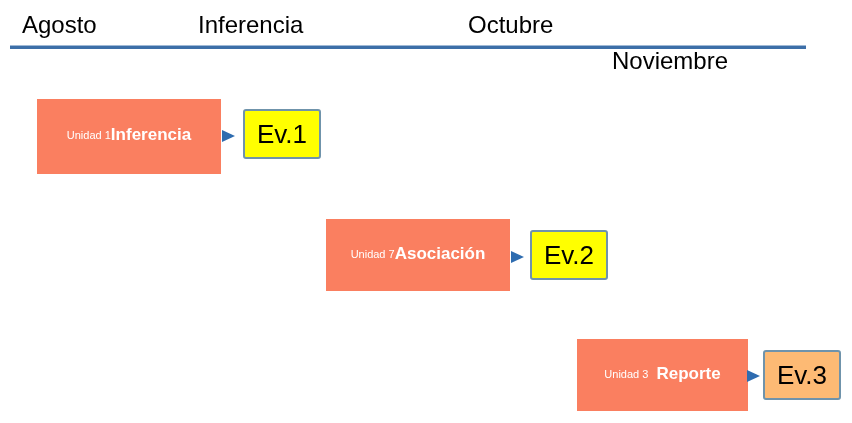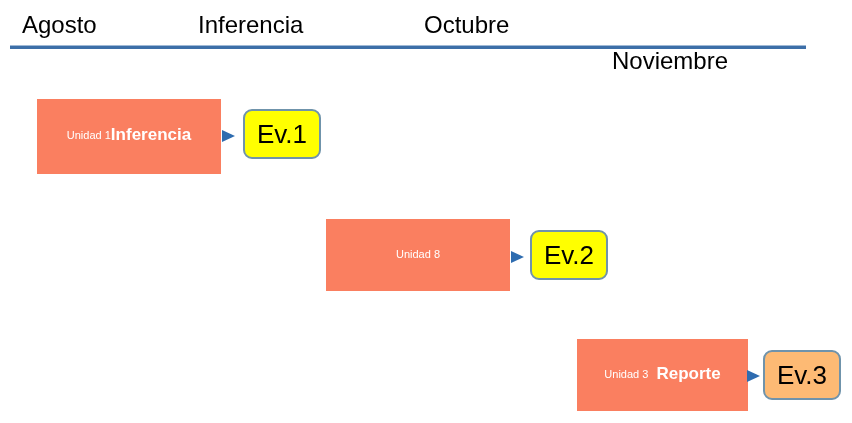--- a/index.html
+++ b/index.html
@@ -77,21 +77,21 @@
     position: absolute;
     width: 18px;
     height: 16px;
   }
 
   
   .eval-box {
     position: absolute;
     background: #ffff00;
     border: 2px solid #6f93ab;
-    border-radius: 9px;
+    border-radius: 3px;
     box-sizing: border-box;
     display: flex;
     align-items: center;
     justify-content: center;
   }
   .eval-label {
     font-family: "Liberation Sans", sans-serif;
     font-size: 26px;
     font-weight: 400;
     color: #000000;
@@ -100,40 +100,41 @@
   }
 </style>
 </head>
 <body>
 
 <div id="canvas">
 
   <div>
     <div class="month-label" style="left: 22px; top: 13px;">Agosto</div>
     <div class="month-label" style="left: 198px; top: 13px;">Inferencia</div>
-    <div class="month-label" style="left: 424px; top: 13px;">Octubre</div>
+    <div class="month-label" style="left: 468px; top: 13px;">Octubre</div>
     <div class="month-label" style="left: 612px; top: 13px; margin-top: 36px;">Noviembre</div>
   </div>
   <div class="timeline-rule" style="background: rgb(61, 111, 168);"></div>
 
   <div class="unit-box" style="left: 37px; top: 99px; width: 184px; height: 75px; background: rgb(250, 127, 96);">
     <span class="unit-kicker">Unidad 1</span>
     <span class="unit-title">Inferencia</span>
   </div>
   <div class="arrow" style="left: 221px; top: 128px;">
     <svg width="18" height="16" viewBox="0 0 18 16">
         <polygon points="1,2 14,8 1,14" fill="#2e6cb0"></polygon>
       </svg>
   </div>
   <div class="eval-box" style="left: 243px; top: 109px; width: 78px; height: 50px; background: rgb(255, 255, 0); border-color: rgb(111, 147, 171);">
     <span class="eval-label">Ev.1</span>
   </div>
 
   <div class="unit-box" style="left: 326px; top: 219px; width: 184px; height: 72px; background: rgb(250, 127, 96);">
-    <span class="unit-kicker">Unidad 8</span>
+    <span class="unit-kicker">Unidad 7</span>
+    <span class="unit-title">Asociación</span>
   </div>
   <div class="arrow" style="left: 510px; top: 249px;">
     <svg width="18" height="16" viewBox="0 0 18 16">
         <polygon points="1,2 14,8 1,14" fill="#2e6cb0"></polygon>
       </svg>
   </div>
   <div class="eval-box" style="left: 530px; top: 230px; width: 78px; height: 50px; background: rgb(255, 255, 0); border-color: rgb(111, 147, 171);">
     <span class="eval-label">Ev.2</span>
   </div>
 

